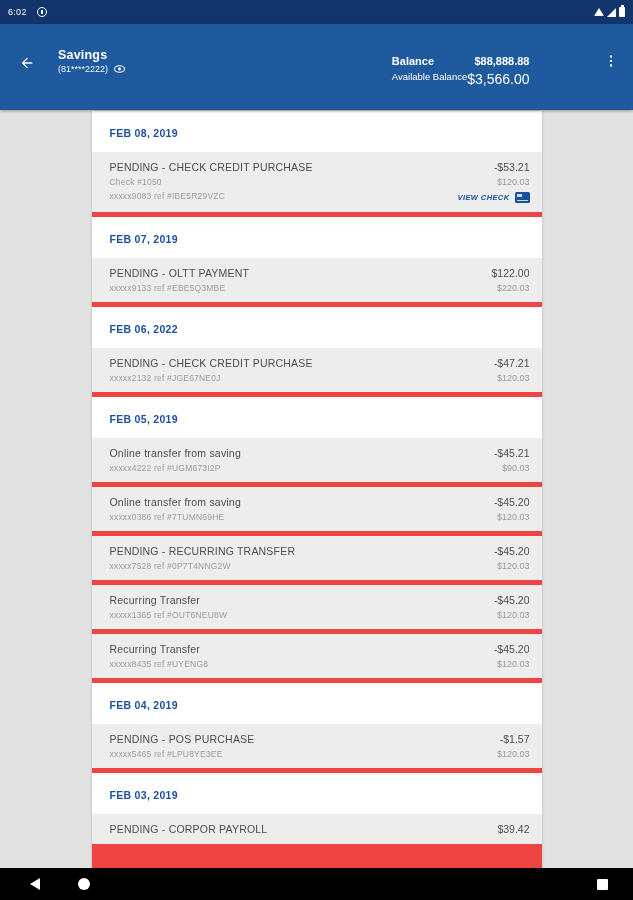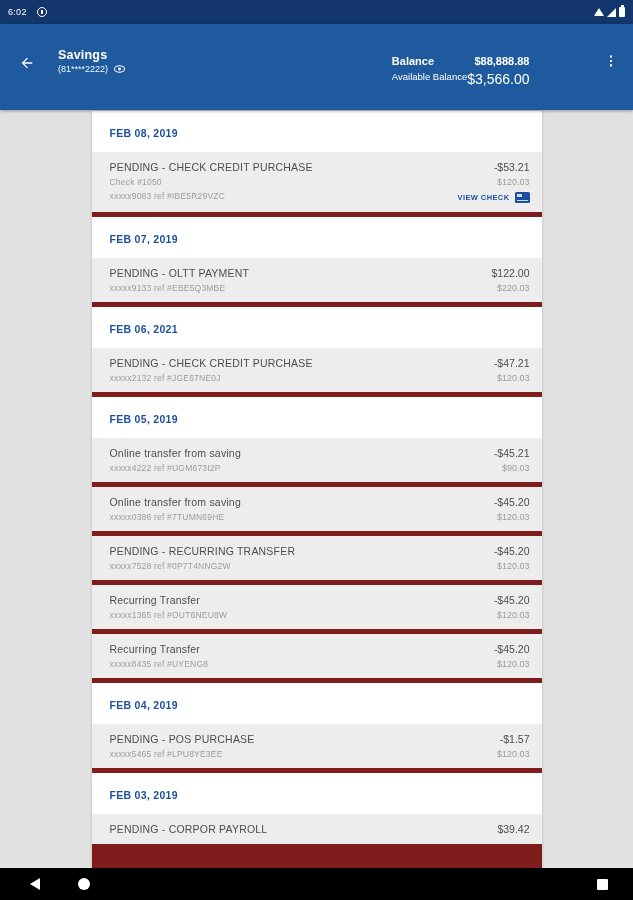--- a/index.html
+++ b/index.html
@@ -44,40 +44,40 @@
     width:450px; margin:0 auto; padding:0 12px 0 18px;
     display:flex; justify-content:flex-end;
   }
   .bal-labels .l1 { font-size:11px; font-weight:bold; }
   .bal-labels .l2 { font-size:9.5px; margin-top:4px; }
   .bal-values { text-align:right; }
   .bal-values .v1 { font-size:11px; font-weight:bold; }
   .bal-values .v2 { font-size:14px; margin-top:4px; }
   
   .content {
-    width:450px; margin:1px auto 0; background:#7f1d1d;
+    width:450px; margin:1px auto 0; background:#ef4444;
     height:764px; overflow:hidden;
     box-shadow:0 0 3px rgba(0,0,0,.18);
   }
   .date-header {
     padding:12px 18px 11px; background:#fff;
   }
   .date-header span { font-size:10.5px; font-weight:bold; color:#1c4f9e; letter-spacing:.3px; }
   .txn {
     background:#ededed; margin:0 0 5px 0; padding:9px 12px 9px 18px;
     display:flex; justify-content:space-between;
   }
   .txn + .txn { margin-top:0; }
   .txn-left { max-width:300px; }
   .txn-title { font-size:10.5px; color:#4d4d4d; letter-spacing:.2px; }
   .txn-sub { font-size:8.5px; color:#9c9c9c; margin-top:4px; letter-spacing:.2px; }
   .txn-right { text-align:right; flex-shrink:0; }
   .txn-amount { font-size:10.5px; color:#4d4d4d; }
   .txn-balance { font-size:9px; color:#9c9c9c; margin-top:4px; }
-  .txn-action { display:flex; align-items:center; justify-content:flex-end; gap:5px; margin-top:5px; cursor:pointer; }
+  .txn-action { display:flex; align-items:center; justify-content:flex-end; gap:5px; margin-top:5px; cursor:pointer;font-style:italic; }
   .txn-action span { font-size:7.5px; font-weight:bold; color:#1c4f9e; letter-spacing:.4px; }
   .check-ico { width:15px; height:11px; background:#1c4f9e; border-radius:1.5px; position:relative; }
   .check-ico::before { content:""; position:absolute; left:2px; top:2px; width:5px; height:3px; background:#cfd9ea; }
   .check-ico::after { content:""; position:absolute; left:2px; bottom:2px; width:11px; height:1.5px; background:#cfd9ea; }
   
   .navbar {
     position:absolute; left:0; right:0; bottom:0; height:32px; background:#000;
     display:flex; align-items:center;
   }
   .nav-back { margin-left:30px; width:0; height:0; border-top:6px solid transparent; border-bottom:6px solid transparent; border-right:10px solid #fff; cursor:pointer; }
@@ -163,21 +163,21 @@
         </div>
     <div class="txn-right">
       <div class="txn-amount">$122.00</div>
       <div class="txn-balance">$220.03</div>
     </div>
   </div>
 </div>
 
   <div class="section">
     <div class="date-header">
-      <span>FEB 06, 2021</span>
+      <span>FEB 06, 2022</span>
     </div>
 
   <div class="txn">
     <div class="txn-left">
       <div class="txn-title">PENDING - CHECK CREDIT PURCHASE</div>
     <div class="txn-sub">xxxxx2132 ref #JGE67NE0J</div>
         </div>
     <div class="txn-right">
       <div class="txn-amount">-$47.21</div>
       <div class="txn-balance">$120.03</div>

